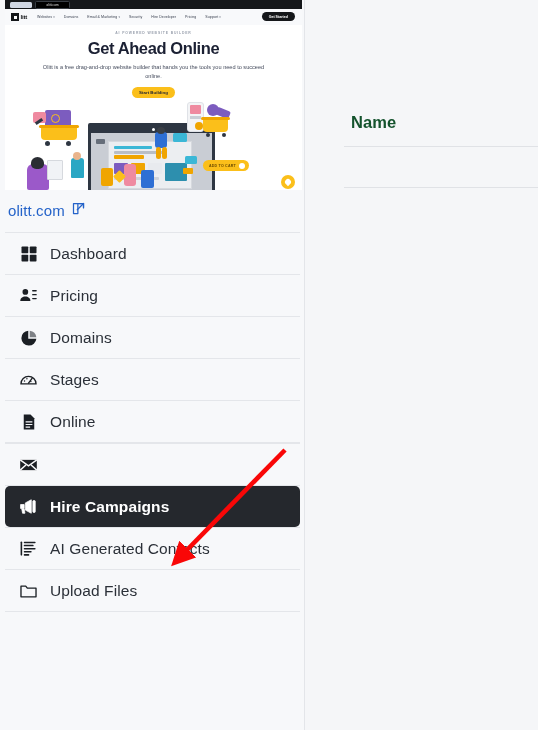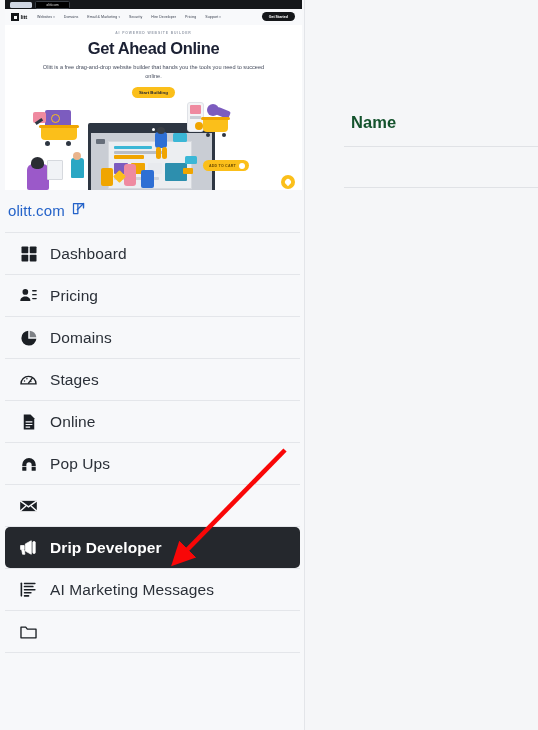--- a/index.html
+++ b/index.html
@@ -346,30 +346,20 @@
         <span class="ico">
           <svg width="18" height="18" viewBox="0 0 24 24" fill="#1b1f24">
               <path d="M5 2h9l5 5v15H5z"></path>
               <path d="M7.5 11h9v1.6h-9zM7.5 14.5h9v1.6h-9zM7.5 18h6v1.6h-6z" fill="#f7f8fa"></path>
             </svg>
         </span>
         <span>Online</span>
       </div>
 
       <div class="navdivider"></div>
-      <div class="navitem">
-        <span class="ico">
-          <svg width="18" height="18" viewBox="0 0 24 24" fill="#1b1f24">
-              <path d="M3 13a9 9 0 0 1 18 0v2h-5.5v-2a3.5 3.5 0 0 0-7 0v2H3z"></path>
-              <rect x="3" y="16" width="5.5" height="5" rx=".7"></rect>
-              <rect x="15.5" y="16" width="5.5" height="5" rx=".7"></rect>
-            </svg>
-        </span>
-        <span>Pop Ups</span>
-      </div>
 
       <div class="navdivider"></div>
       <div class="navitem">
         <span class="ico">
           <svg width="20" height="20" viewBox="0 0 24 24" fill="#1b1f24">
               <path d="M1.5 5.5h21v13h-21z"></path>
               <path d="M1.5 5.5 12 13 22.5 5.5M1.5 18.5 8.7 12M22.5 18.5 15.3 12" stroke="#f7f8fa" stroke-width="1.8" fill="none"></path>
             </svg>
         </span>
       </div>
@@ -377,45 +367,46 @@
       <div class="navdivider"></div>
       <div class="navitem active">
         <span class="ico">
           <svg width="19" height="19" viewBox="0 0 24 24" fill="#ffffff">
               <path d="M2 9.5h4.5v5H2z"></path>
               <path d="M8 7.5 15.5 3.5v17L8 16.5z"></path>
               <rect x="17.5" y="4.5" width="3" height="15" rx="1"></rect>
               <path d="M3.5 15h3l1 5.5h-3z"></path>
             </svg>
         </span>
-        <span>Drip Developer</span>
+        <span>Hire Campaigns</span>
       </div>
 
       <div class="navdivider"></div>
       <div class="navitem">
         <span class="ico">
           <svg width="19" height="19" viewBox="0 0 24 24" fill="#1b1f24">
               <rect x="2" y="3" width="2" height="18" rx="1"></rect>
               <rect x="6" y="3.5" width="15" height="1.9" rx=".9"></rect>
               <rect x="6" y="7.4" width="12.5" height="1.9" rx=".9"></rect>
               <rect x="6" y="11.3" width="15" height="1.9" rx=".9"></rect>
               <rect x="6" y="15.2" width="10" height="1.9" rx=".9"></rect>
               <rect x="6" y="19.1" width="7" height="1.9" rx=".9"></rect>
             </svg>
         </span>
-        <span>AI Marketing Messages</span>
+        <span>AI Generated Contacts</span>
       </div>
 
       <div class="navdivider"></div>
       <div class="navitem">
         <span class="ico">
           <svg width="19" height="19" viewBox="0 0 24 24" fill="none" stroke="#1b1f24" stroke-width="1.7" stroke-linejoin="round">
               <path d="M2.5 6.5h6l2 2.5h11v11h-19z"></path>
             </svg>
         </span>
+        <span>Upload Files</span>
       </div>
 
       <div class="navdivider"></div>
     </div>
   </div>
 
   <div class="content">
     <div class="table">
       <div class="th">Name</div>
       <div class="trline"></div>

